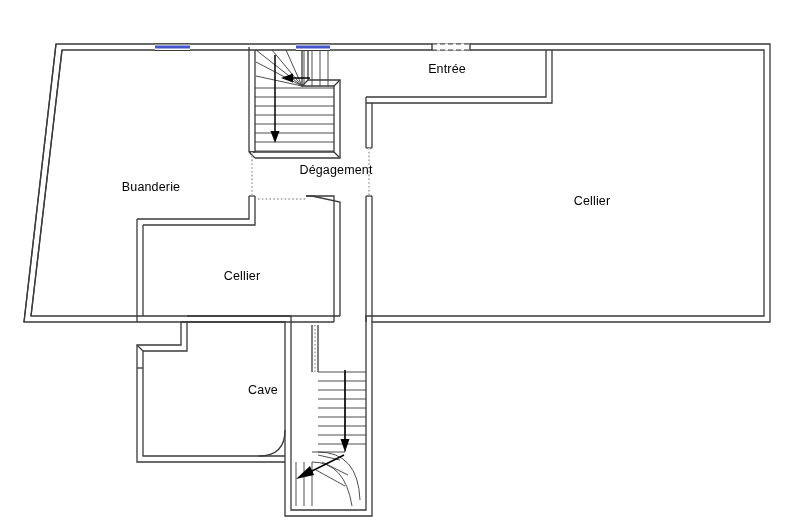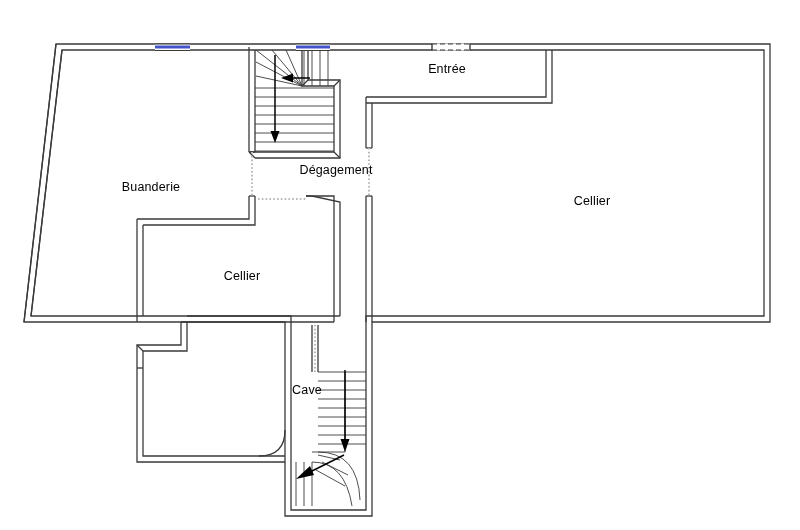--- a/index.html
+++ b/index.html
@@ -210,15 +210,15 @@
       <polygon points="296,479 310,466 314,475" fill="#000000" stroke="none"></polygon>
     </g>
 
   </svg>
 
   <div class="room-label" style="left:151px; top:139px;margin-top:48px;">Buanderie</div>
   <div class="room-label" style="left:447px; top:69px;">Entrée</div>
   <div class="room-label" style="left:592px; top:201px;">Cellier</div>
   <div class="room-label" style="left:336px; top:170px;">Dégagement</div>
   <div class="room-label" style="left:242px; top:276px;">Cellier</div>
-  <div class="room-label" style="left:263px; top:390px;margin-left:44px;">Cave</div>
+  <div class="room-label" style="left:263px; top:390px;">Cave</div>
 
 </div>
 
 </body></html>

